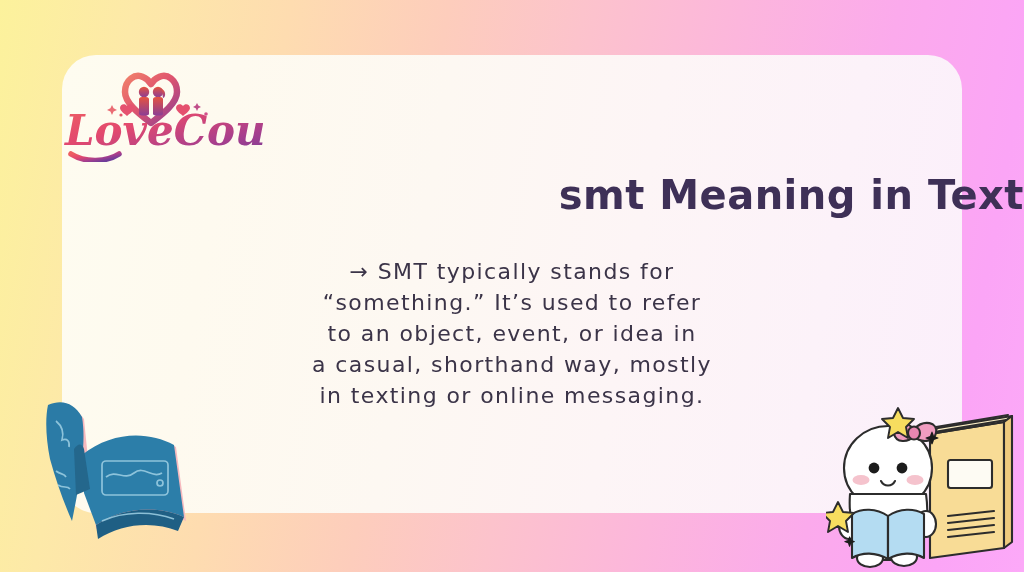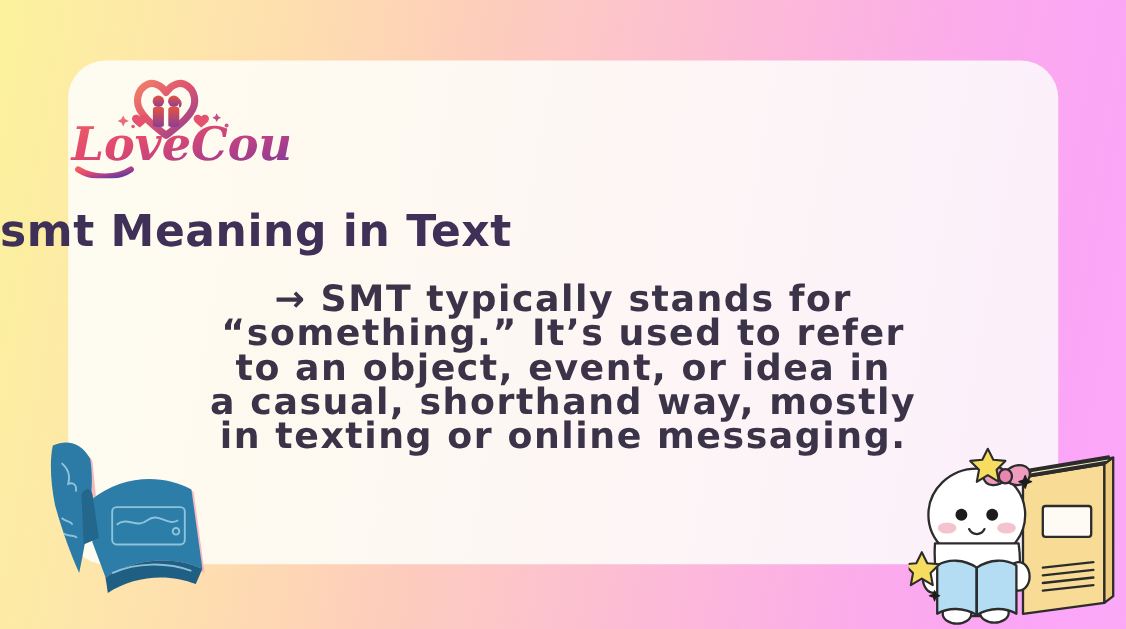--- a/index.html
+++ b/index.html
@@ -31,36 +31,35 @@
     overflow:hidden;
   }
 
   
   .logo { position:absolute; left:63px; top:62px; width:200px; height:100px; }
   .logo svg { display:block; width:100%; height:100%; }
 
   
   .title {
     position:absolute; left:0; right:0; top:172px;
-    text-align:left;
+    text-align:right;
     font-family:"DejaVu Sans", sans-serif;
     font-weight:700;
     font-size:40px;
     letter-spacing:0.5px;
     color:#3E3057;
-    margin-top:16px;
   }
 
   
   .body-copy {
     position:absolute; left:0; right:0; top:256px;
     text-align:center;
     font-family:"DejaVu Sans", sans-serif;
-    font-weight:700;
-    font-size:33px;
+    font-weight:400;
+    font-size:22px;
     line-height:31px;
     letter-spacing:1.4px;
     color:#3B3448;
     white-space:pre-line;
   }
 
   
   .ill-book-left { position:absolute; left:18px; top:385px; width:200px; height:187px; }
   .ill-mascot    { position:absolute; left:826px; top:398px; width:198px; height:174px; }
   .ill-book-left svg, .ill-mascot svg { display:block; width:100%; height:100%; }

